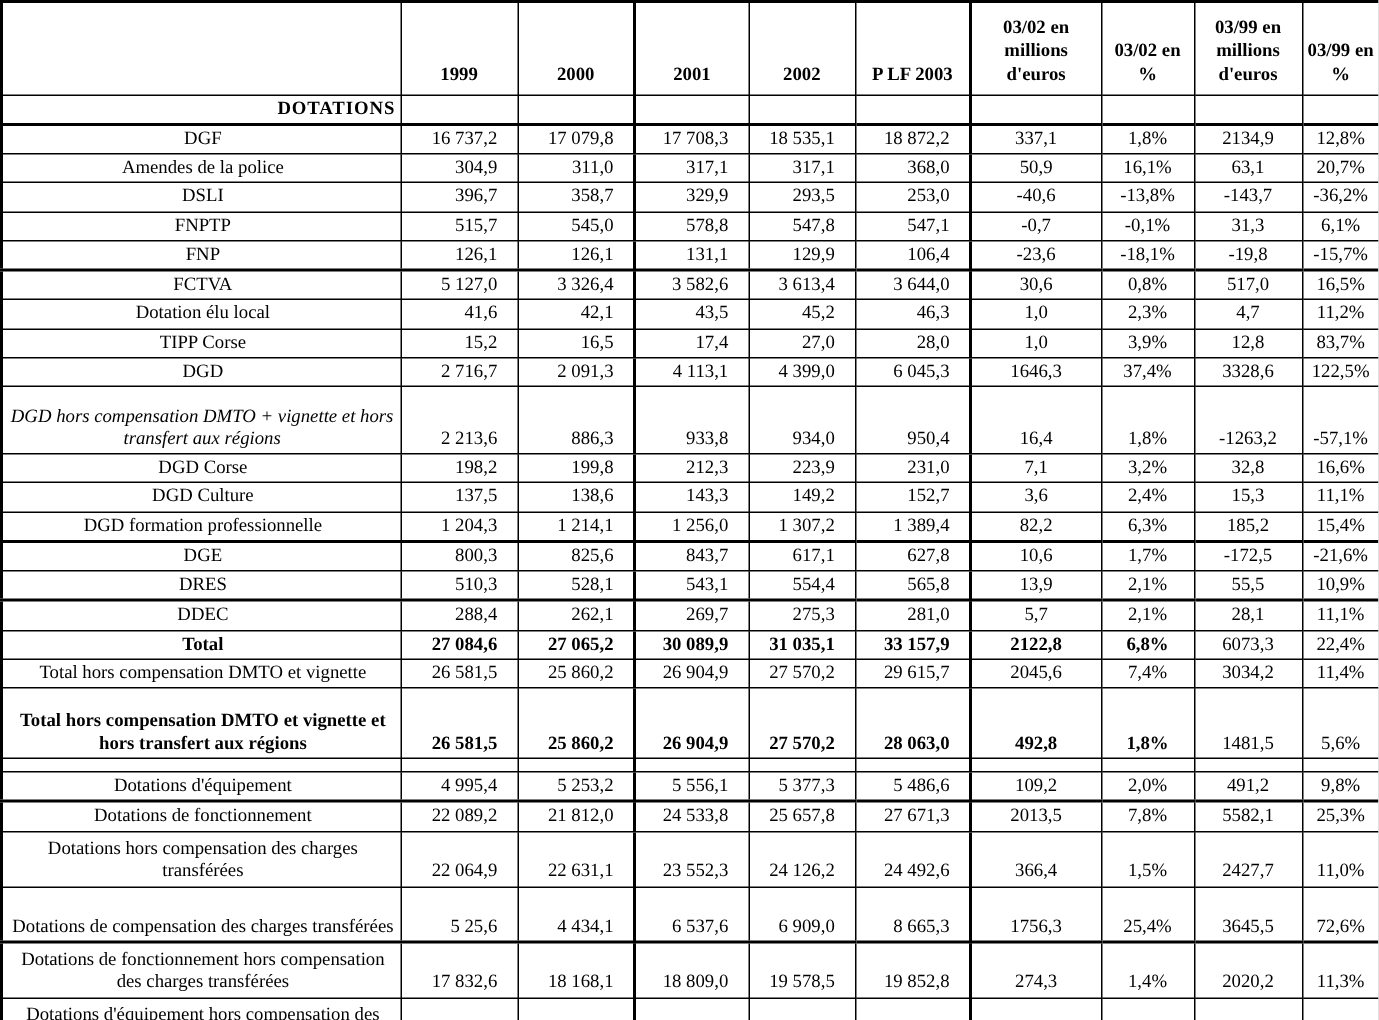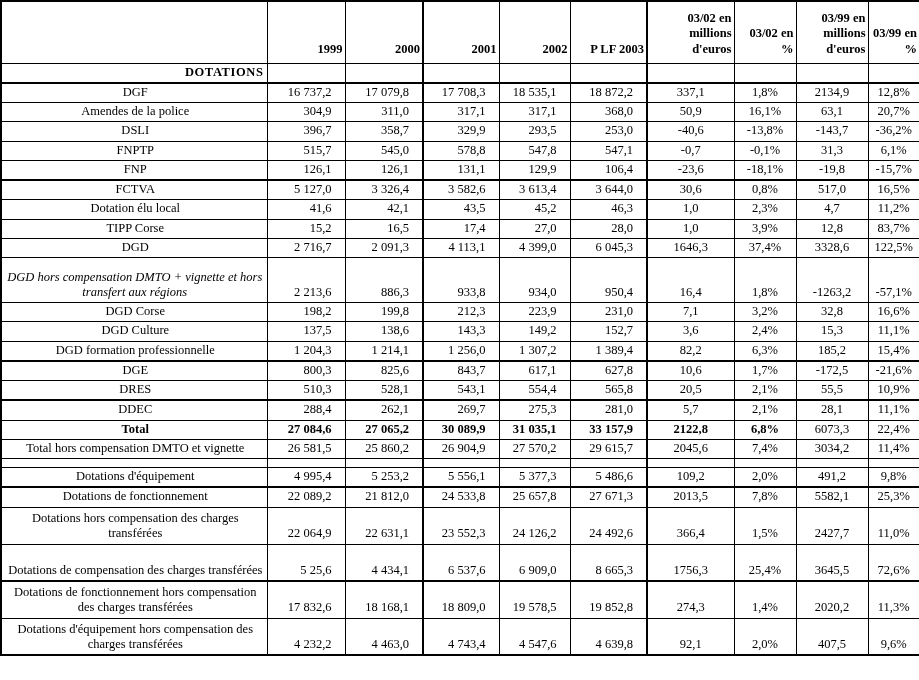--- a/index.html
+++ b/index.html
@@ -2,21 +2,21 @@
 <html><head>
 <meta charset="utf-8">
 <style>
   html,body{margin:0;padding:0;background:#fff;}
   body{font-family:"Liberation Serif","DejaVu Serif",serif;color:#000;}
   .page{width:919px;height:680px;background:#fff;overflow:hidden;}
   table{border-collapse:collapse;table-layout:fixed;width:919px;border:2px solid #000;}
   th,td{border:1px solid #000;font-size:12.5px;line-height:1.22;vertical-align:bottom;
         padding:1px 2px 2px 2px;overflow:hidden;white-space:nowrap;}
   
-  thead th{font-weight:bold;text-align:right;vertical-align:bottom;white-space:normal;}
+  thead th{font-weight:bold;text-align:center;vertical-align:bottom;white-space:normal;}
   tr.hrow1{height:62px;}
   tr.hrow1 th{padding-bottom:5px;line-height:1.25;}
   tr.hrow2{height:16px;}
   th.dotations{text-align:right;padding-right:3px;letter-spacing:0.6px;}
   
   tbody tr{height:17px;}
   tr.row-xl{height:45px;}
   tr.row-xxl{height:47px;}
   tr.row-tall{height:37px;}
   tr.blank{height:9px;}
@@ -245,21 +245,21 @@
           <td>-172,5</td>
           <td>-21,6%</td>
         </tr>
         <tr class="hthick">
           <td class="label">DRES</td>
           <td>510,3</td>
           <td>528,1</td>
           <td>543,1</td>
           <td>554,4</td>
           <td>565,8</td>
-          <td>20,5</td>
+          <td>13,9</td>
           <td>2,1%</td>
           <td>55,5</td>
           <td>10,9%</td>
         </tr>
         <tr>
           <td class="label">DDEC</td>
           <td>288,4</td>
           <td>262,1</td>
           <td>269,7</td>
           <td>275,3</td>
@@ -285,20 +285,32 @@
           <td class="label">Total hors compensation DMTO et vignette</td>
           <td>26 581,5</td>
           <td>25 860,2</td>
           <td>26 904,9</td>
           <td>27 570,2</td>
           <td>29 615,7</td>
           <td>2045,6</td>
           <td>7,4%</td>
           <td>3034,2</td>
           <td>11,4%</td>
+        </tr>
+        <tr class="row-xxl">
+          <td class="label b">Total hors compensation DMTO et vignette et hors transfert aux régions</td>
+          <td class="b">26 581,5</td>
+          <td class="b">25 860,2</td>
+          <td class="b">26 904,9</td>
+          <td class="b">27 570,2</td>
+          <td class="b">28 063,0</td>
+          <td class="b">492,8</td>
+          <td class="b">1,8%</td>
+          <td>1481,5</td>
+          <td>5,6%</td>
         </tr>
         <tr class="blank">
           <td class="label"></td>
           <td></td>
           <td></td>
           <td></td>
           <td></td>
           <td></td>
           <td></td>
           <td></td>

